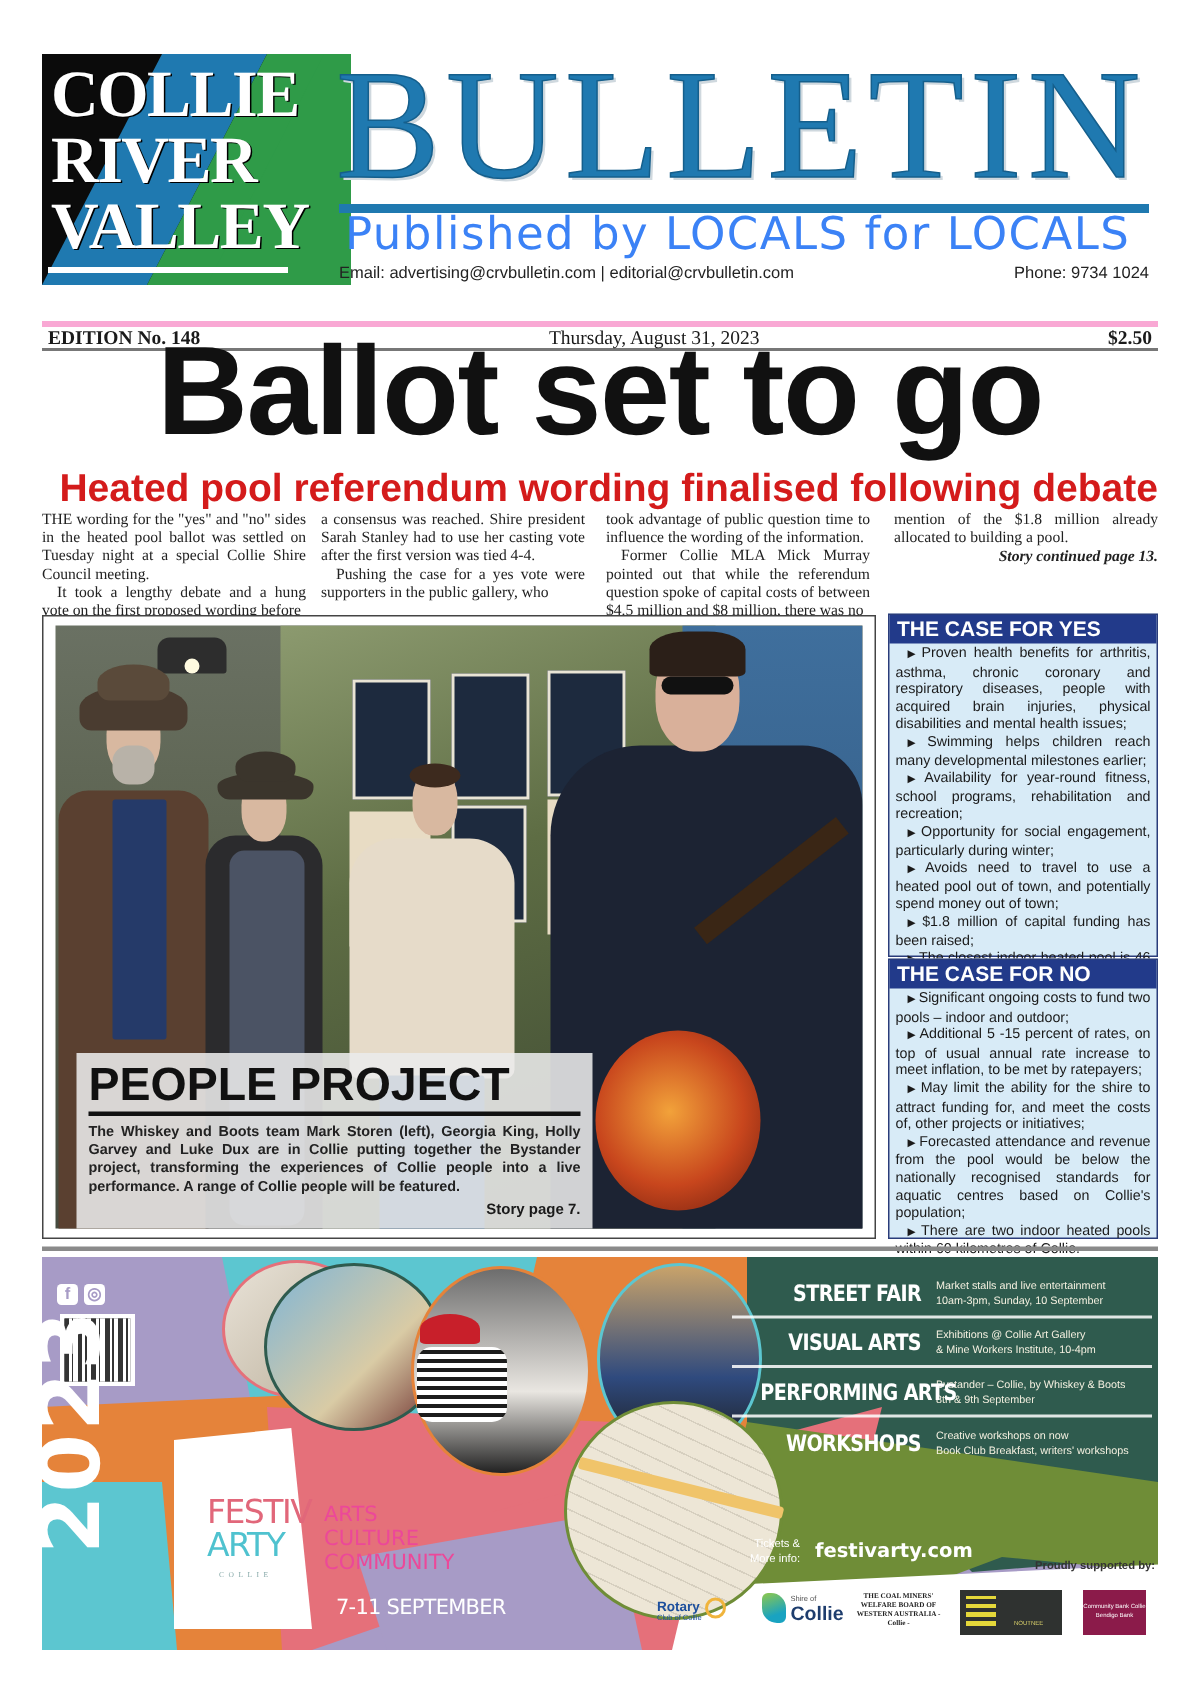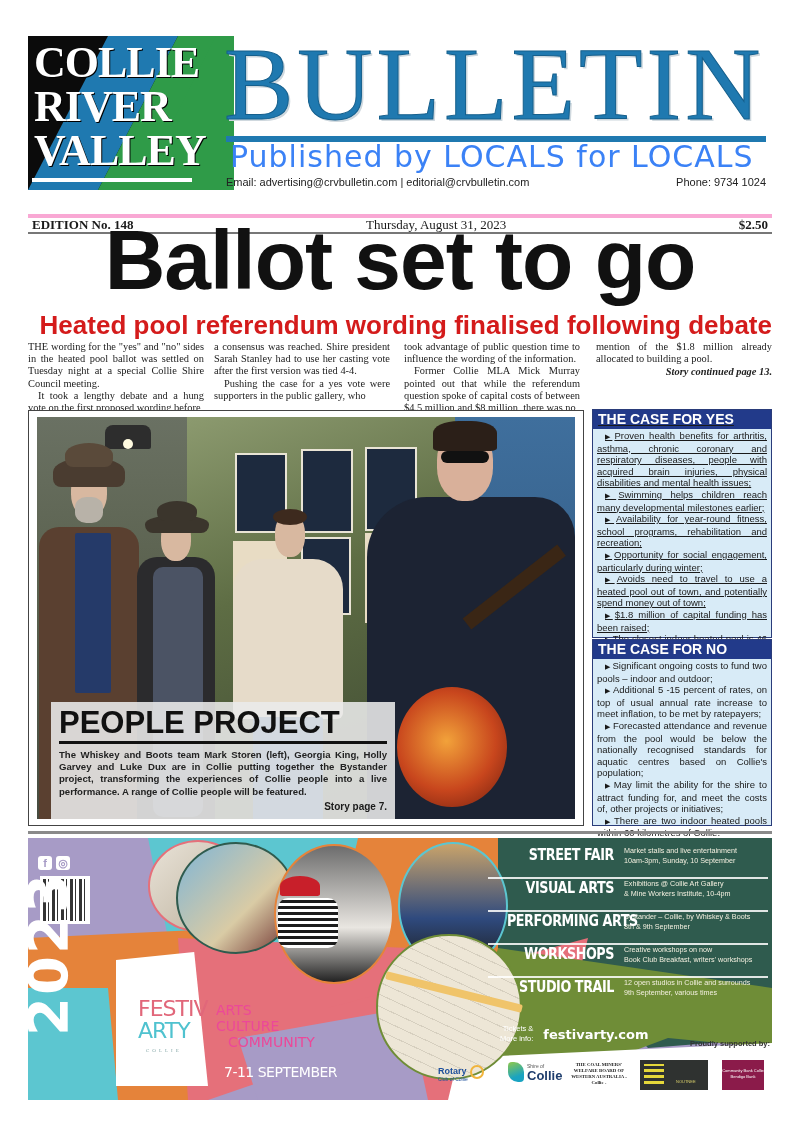--- a/index.html
+++ b/index.html
@@ -54,21 +54,21 @@
   .guitar { position: absolute; left: 360px; top: 270px; width: 110px; height: 120px; border-radius: 50%; background: radial-gradient(circle at 45% 45%, #f2a23a 0%, #c8461d 55%, #6b1c0e 100%); }
   .guitar-neck { position: absolute; left: 430px; top: 200px; width: 120px; height: 14px; background: #3a2615; transform: rotate(-38deg); transform-origin: left center; }
 
   .caption-box { position: absolute; left: 14px; top: 285px; width: 344px; height: 118px; background: rgba(235,235,235,0.88); padding: 4px 8px; }
   .caption-title { font-family: "Liberation Sans", sans-serif; font-weight: bold; font-size: 31px; line-height: 34px; color: #111; border-bottom: 3px solid #111; padding-bottom: 1px; white-space: nowrap; }
   .caption-text { font-family: "Liberation Sans", sans-serif; font-weight: bold; font-size: 9.6px; line-height: 12.2px; text-align: justify; margin-top: 5px; color: #222; }
   .caption-more { font-family: "Liberation Sans", sans-serif; font-weight: bold; font-size: 10px; text-align: right; margin-top: 3px; }
 
   
   .case { position: absolute; left: 592px; width: 180px; border: 1px solid #2a3c7a; background: #d8ebf7; font-family: "Liberation Sans", sans-serif; }
-  .case-yes { top: 409px; height: 229px; text-decoration: underline; }
+  .case-yes { top: 409px; height: 229px; }
   .case-no { top: 639px; height: 187px; }
   .case-title { background: #223a8a; color: #fff; font-weight: bold; font-size: 14px; padding: 2px 5px; line-height: 15px; }
   .case ul { list-style: none; padding: 1px 4px 0 4px; }
   .case li { font-size: 9.5px; line-height: 11.6px; text-align: justify; text-indent: 8px; color: #1a1a1a; }
   .case li:before { content: "\25B6"; font-size: 7px; margin-right: 2px; }
 
   
   .section-rule { position: absolute; left: 28px; top: 831px; width: 744px; height: 3px; background: #8a8a8a; }
 
   
@@ -80,26 +80,26 @@
   .qr-inner { width: 100%; height: 100%; background:
       repeating-linear-gradient(90deg, #111 0 3px, #fff 3px 5px, #111 5px 6px, #fff 6px 9px),
       #111; opacity: .85; }
   .year { position: absolute; left: -6px; top: 198px; width: 150px; transform: rotate(-90deg); transform-origin: left top; font-family: "DejaVu Sans", sans-serif; font-weight: bold; font-size: 56px; color: #fff; letter-spacing: 2px; line-height: 52px; }
   .festiv-card { position: absolute; left: 88px; top: 114px; width: 92px; height: 134px; background: #fff; clip-path: polygon(0 6%, 85% 0, 100% 100%, 0 100%); }
   .festiv-name { position: absolute; left: 110px; top: 160px; font-family: "DejaVu Sans", sans-serif; font-size: 22px; line-height: 22px; letter-spacing: -1px; }
   .festiv-name .a { color: #e1677a; display: block; }
   .festiv-name .b { color: #4fc2cf; display: block; }
   .festiv-sub { position: absolute; left: 118px; top: 210px; font-size: 5px; color: #8aa; letter-spacing: 3px; }
   .tagline { position: absolute; left: 188px; top: 164px; font-family: "DejaVu Sans", sans-serif; color: #ec4899; font-size: 14px; line-height: 16px; }
-  .tagline div:nth-child(3) { margin-left: 12px; }
+  .tagline div:nth-child(3) { margin-left: 0; }
   .dates { position: absolute; left: 196px; top: 226px; font-family: "DejaVu Sans", sans-serif; font-size: 14px; color: #fff; letter-spacing: -0.5px; }
 
   .circ { position: absolute; border-radius: 50%; overflow: hidden; }
   .events { position: absolute; left: 460px; top: 8px; width: 280px; }
-  .event { position: relative; height: 33px; border-bottom: 2px solid rgba(255,255,255,0.85); display: flex; align-items: flex-start; }
+  .event { position: relative; height: 33px; border-bottom: 2px solid rgba(255,255,255,0.85); display: flex; align-items: center; }
   .event:last-child { border-bottom: none; }
   .event .name { width: 126px; text-align: right; font-family: "DejaVu Sans", sans-serif; font-weight: bold; color: #fff; font-size: 15px; letter-spacing: -0.5px; transform: scaleX(0.85); transform-origin: right center; white-space: nowrap; }
   .event .desc { margin-left: 10px; font-family: "Liberation Sans", sans-serif; color: #f4f0e0; font-size: 7.2px; line-height: 10px; }
   .tickets { position: absolute; left: 472px; top: 186px; display: flex; align-items: center; gap: 10px; }
   .tickets .lbl { font-family: "Liberation Sans", sans-serif; color: #fff; font-size: 7.5px; line-height: 10px; text-align: right; }
   .tickets .url { font-family: "DejaVu Sans", sans-serif; font-weight: bold; color: #fff; font-size: 13px; }
   .supported { position: absolute; left: 662px; top: 201px; font-family: "Liberation Sans", sans-serif; font-weight: bold; font-size: 7.5px; color: #333; }
   .sponsor { position: absolute; font-family: "Liberation Sans", sans-serif; }
   .rotary { left: 410px; top: 228px; font-size: 9px; color: #1d4f9c; font-weight: bold; }
   .rotary small { display: block; font-size: 5px; font-weight: normal; }
@@ -221,22 +221,22 @@
     <li>$1.8 million of capital funding has been raised;</li>
     <li>The closest indoor heated pool is 46 kilometres from Collie with no public transport.</li>
   </ul>
 </div>
 
 <div class="case case-no">
   <div class="case-title">THE CASE FOR NO</div>
   <ul>
     <li>Significant ongoing costs to fund two pools – indoor and outdoor;</li>
     <li>Additional 5 -15 percent of rates, on top of usual annual rate increase to meet inflation, to be met by ratepayers;</li>
+    <li>May limit the ability for the shire to attract funding for, and meet the costs of, other projects or initiatives;</li>
     <li>Forecasted attendance and revenue from the pool would be below the nationally recognised standards for aquatic centres based on Collie's population;</li>
-    <li>May limit the ability for the shire to attract funding for, and meet the costs of, other projects or initiatives;</li>
     <li>There are two indoor heated pools within 60 kilometres of Collie.</li>
   </ul>
 </div>
 
 <div class="section-rule"></div>
 
 <div class="ad">
   <svg class="bg" width="744" height="262">
     <rect x="0" y="0" width="744" height="262" fill="#a79bc6"></rect>
     <polygon points="120,0 420,0 360,110 140,100" fill="#5cc6d0"></polygon>
@@ -304,27 +304,20 @@
           <div>8th &amp; 9th September</div>
         </div>
     </div>
     <div class="event">
       <div class="name">WORKSHOPS</div>
       <div class="desc">
           <div>Creative workshops on now</div>
           <div>Book Club Breakfast, writers' workshops</div>
         </div>
     </div>
-    <div class="event">
-      <div class="name">STUDIO TRAIL</div>
-      <div class="desc">
-          <div>12 open studios in Collie and surrounds</div>
-          <div>9th September, various times</div>
-        </div>
-    </div>
   </div>
 
   <div class="tickets">
     <div class="lbl">
         <div>Tickets &amp;</div>
         <div>More info:</div>
       </div>
     <div class="url">festivarty.com</div>
   </div>
 

